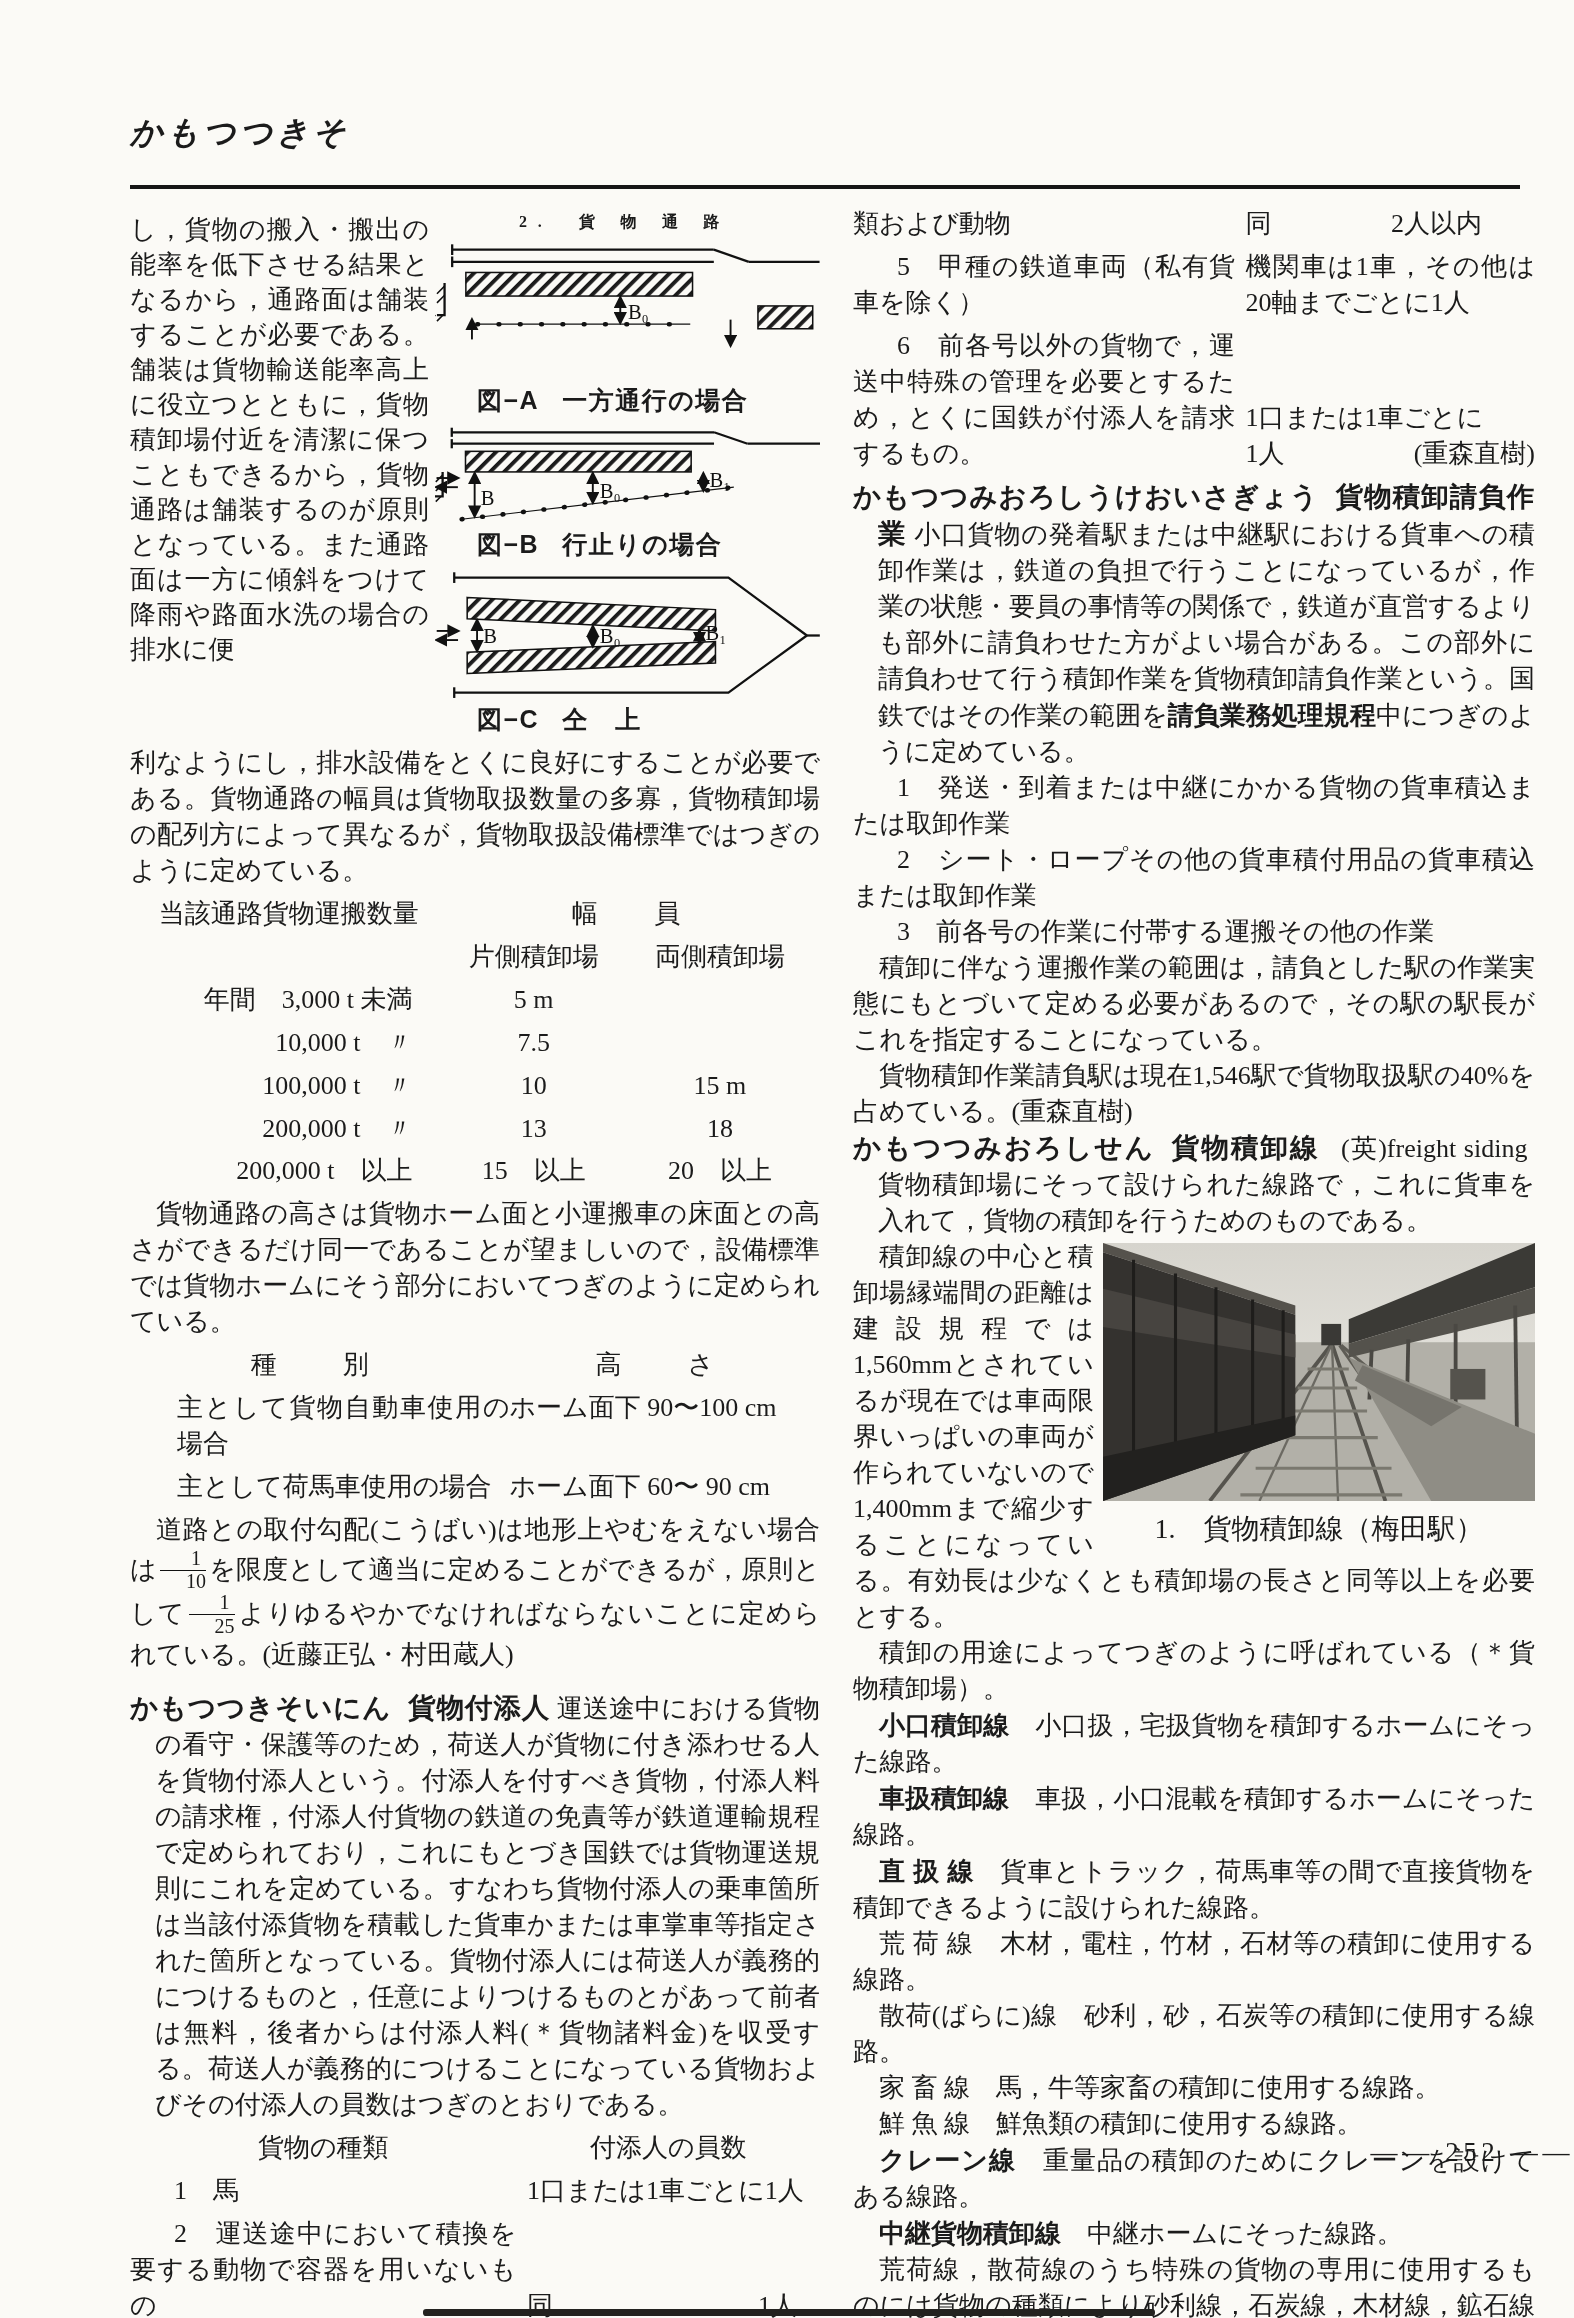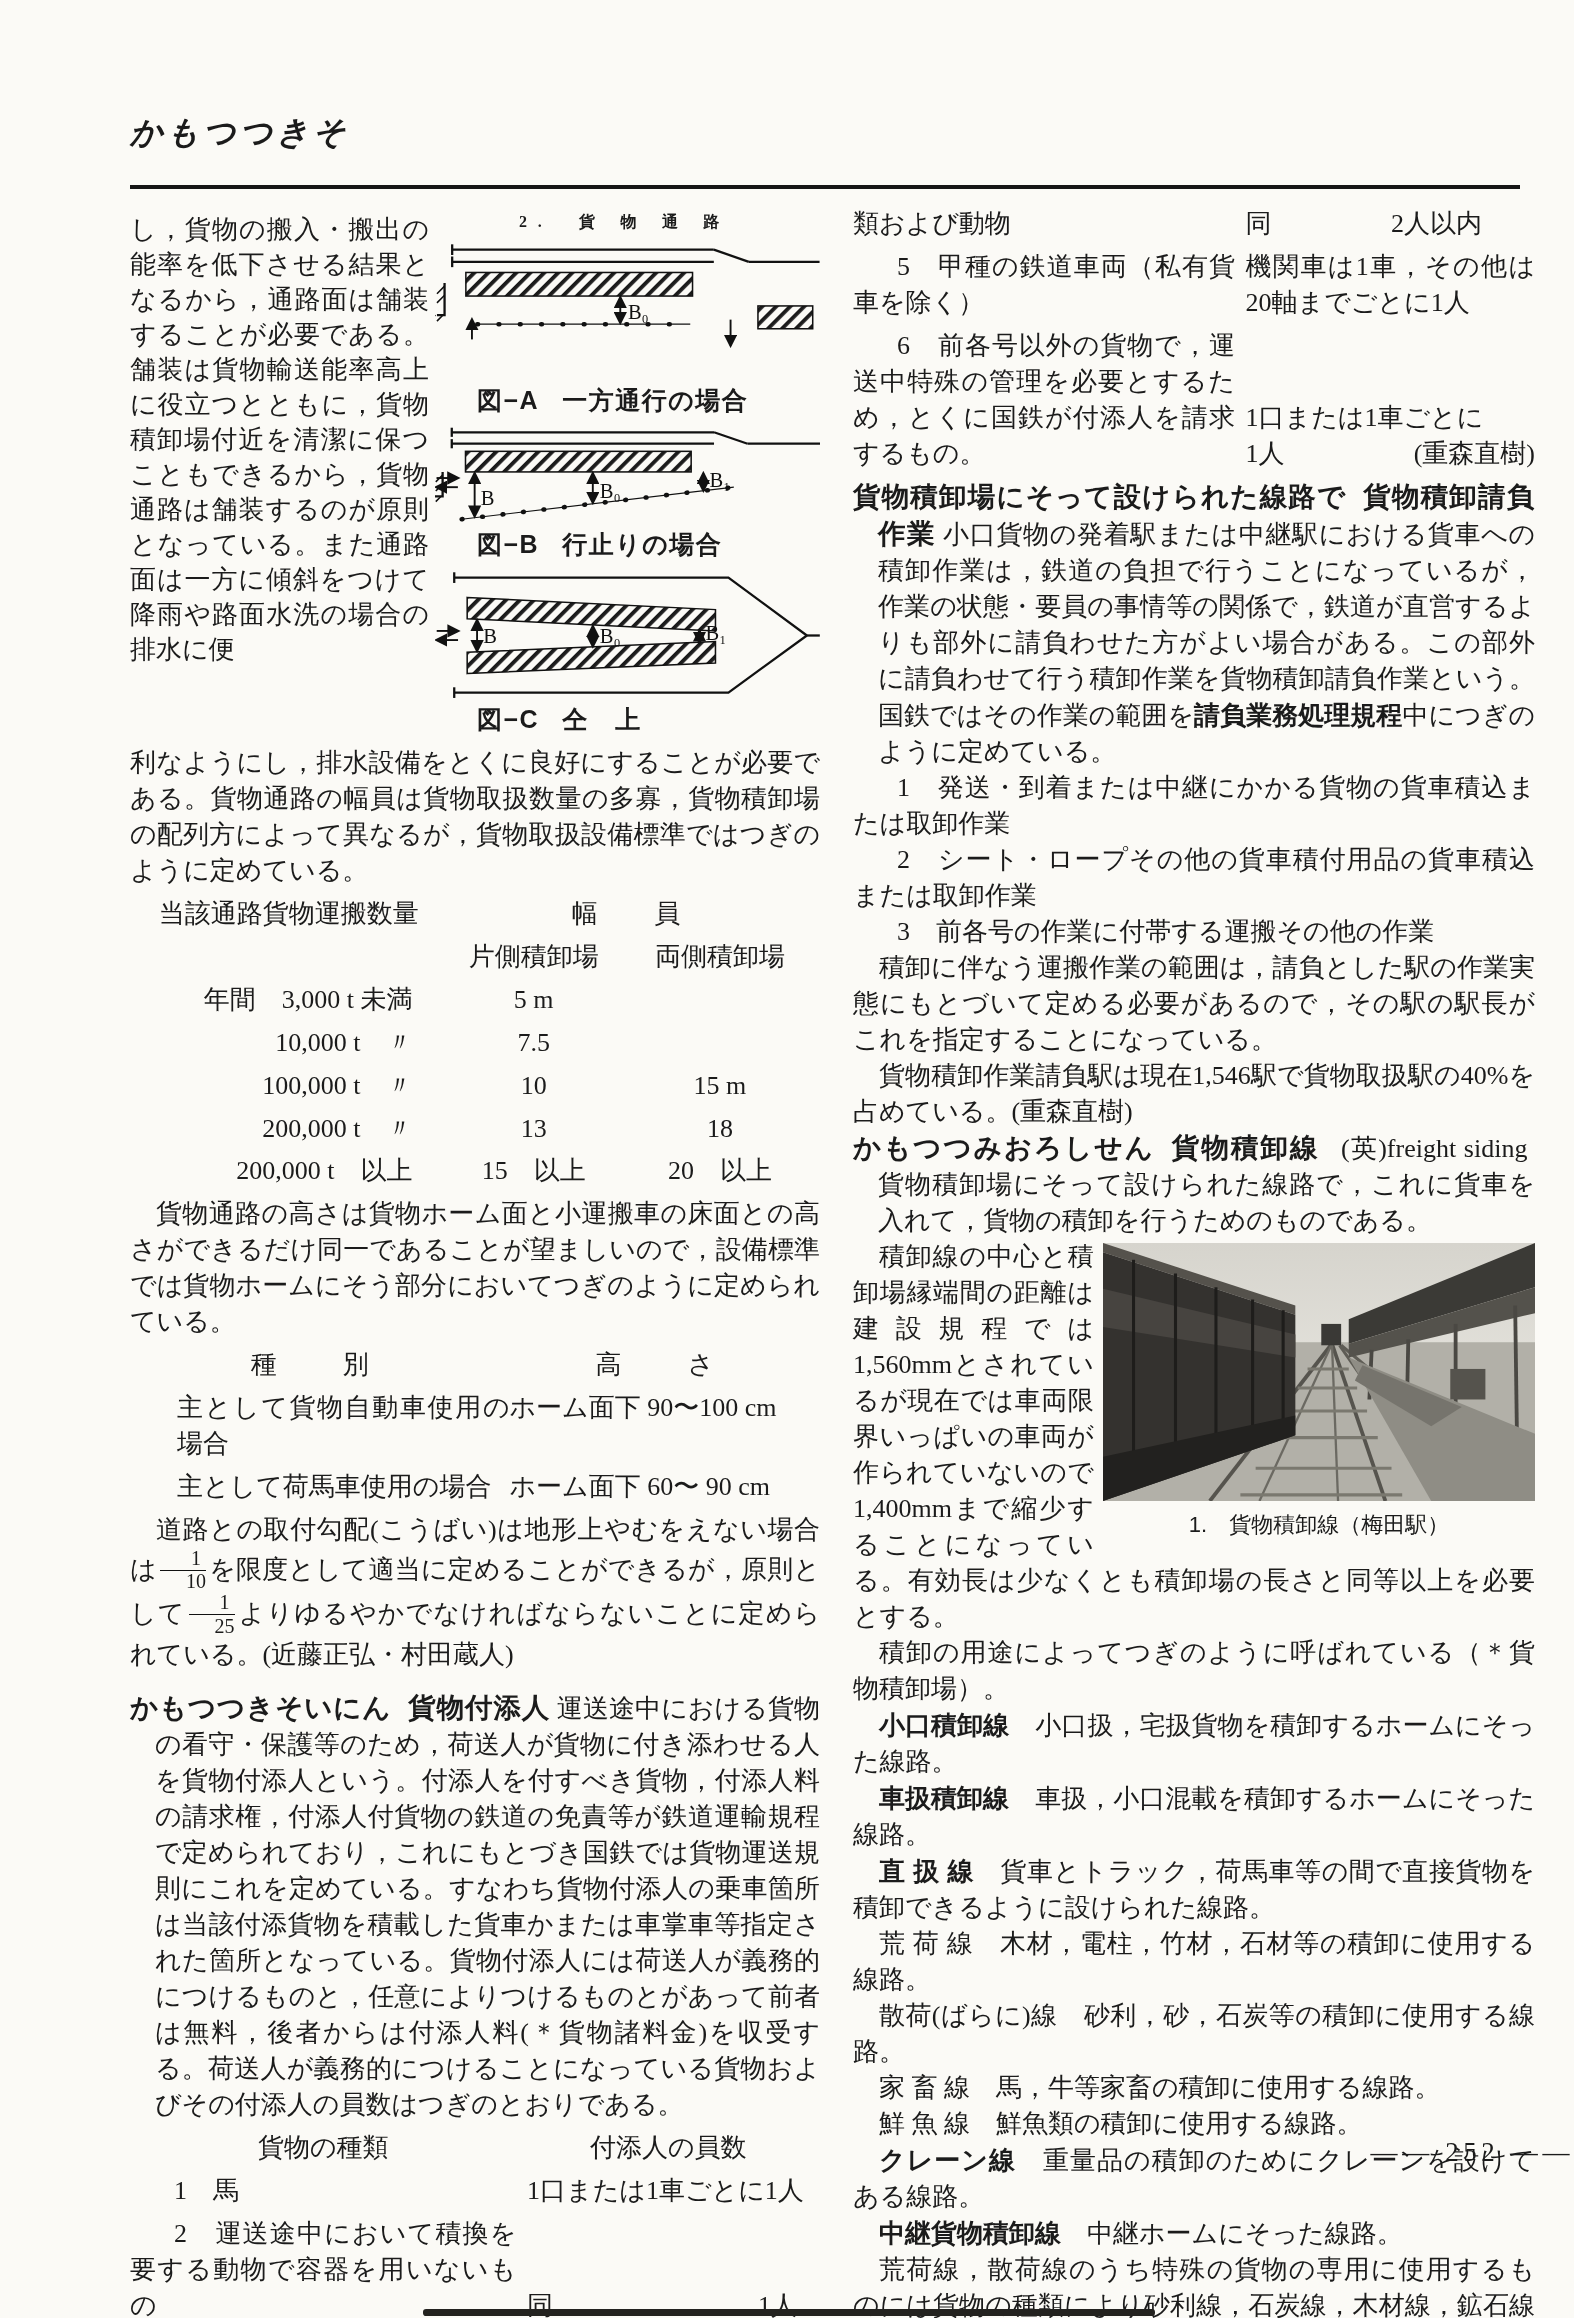--- a/index.html
+++ b/index.html
@@ -42,21 +42,21 @@
   .p-count{width:44%;padding-left:10.7px;box-sizing:border-box;}
   .p-goods-h{width:56%;text-align:center;}
   .p-count-h{width:44%;text-align:center;}
   .bottomalign{align-self:flex-end;}
   .cnt-split{display:flex;justify-content:space-between;padding-right:23px;}
   .frac{display:inline-block;vertical-align:-10.7px;text-align:center;font-size:20px;line-height:1.05;margin:0 3.1px;}
   .frac .fnum{display:block;border-bottom:1.5px solid #111;padding:0 4.6px 0.8px;}
   .frac .fden{display:block;padding-top:0.8px;}
   .photo-wrap{float:right;width:432px;margin:4.6px 0 6.1px 9.2px;}
   .photo-frame{width:432px;height:258px;background:#c9c7c0;}
-  .photocap{font-size:22px;text-align:center;margin-top:9.2px;font-family:Liberation Sans, sans-serif;}
+  .photocap{font-size:28px;text-align:center;margin-top:9.2px;font-family:Liberation Serif, serif;}
   .clear{clear:both;}
   .pageno{position:absolute;left:0;right:0;top:2137px;text-align:right;font-size:27px;font-family:"Liberation Serif","DejaVu Serif",serif;letter-spacing:4.6px;}
   .scan-edge{position:absolute;left:423px;top:2309px;width:732px;height:6.9px;background:#23221f;border-radius:3.1px;}
   .mt{margin-top:17px;}
 </style>
 </head>
 <body>
 
 <div class="page">
 
@@ -273,21 +273,21 @@
           <div>1口または1車ごとに</div>
           <div class="cnt-split" style="padding-right:0;">
               <span>1人</span>
               <span>(重森直樹)</span>
             </div>
         </div>
       </div>
     </div>
 
     <p class="t hang">
-      <span class="hw">貨物積卸場にそって設けられた線路で</span><span class="hw hw-kanji">貨物積卸請負作業</span>
+      <span class="hw">かもつつみおろしうけおいさぎょう</span><span class="hw hw-kanji">貨物積卸請負作業</span>
       <span>小口貨物の発着駅または中継駅における貨車への積卸作業は，鉄道の負担で行うことになっているが，作業の状態・要員の事情等の関係で，鉄道が直営するよりも部外に請負わせた方がよい場合がある。この部外に請負わせて行う積卸作業を貨物積卸請負作業という。国鉄ではその作業の範囲を</span><span class="bt">請負業務処理規程</span><span>中につぎのように定めている。</span>
     </p>
     <p class="t li">1　発送・到着または中継にかかる貨物の貨車積込または取卸作業</p>
     <p class="t li">2　シート・ロープその他の貨車積付用品の貨車積込または取卸作業</p>
     <p class="t li">3　前各号の作業に付帯する運搬その他の作業</p>
     <p class="t ind">積卸に伴なう運搬作業の範囲は，請負とした駅の作業実態にもとづいて定める必要があるので，その駅の駅長がこれを指定することになっている。</p>
     <p class="t ind">貨物積卸作業請負駅は現在1,546駅で貨物取扱駅の40%を占めている。(重森直樹)</p>
 
     <p class="t hang">
       <span class="hw">かもつつみおろしせん</span><span class="hw hw-kanji">貨物積卸線</span>

